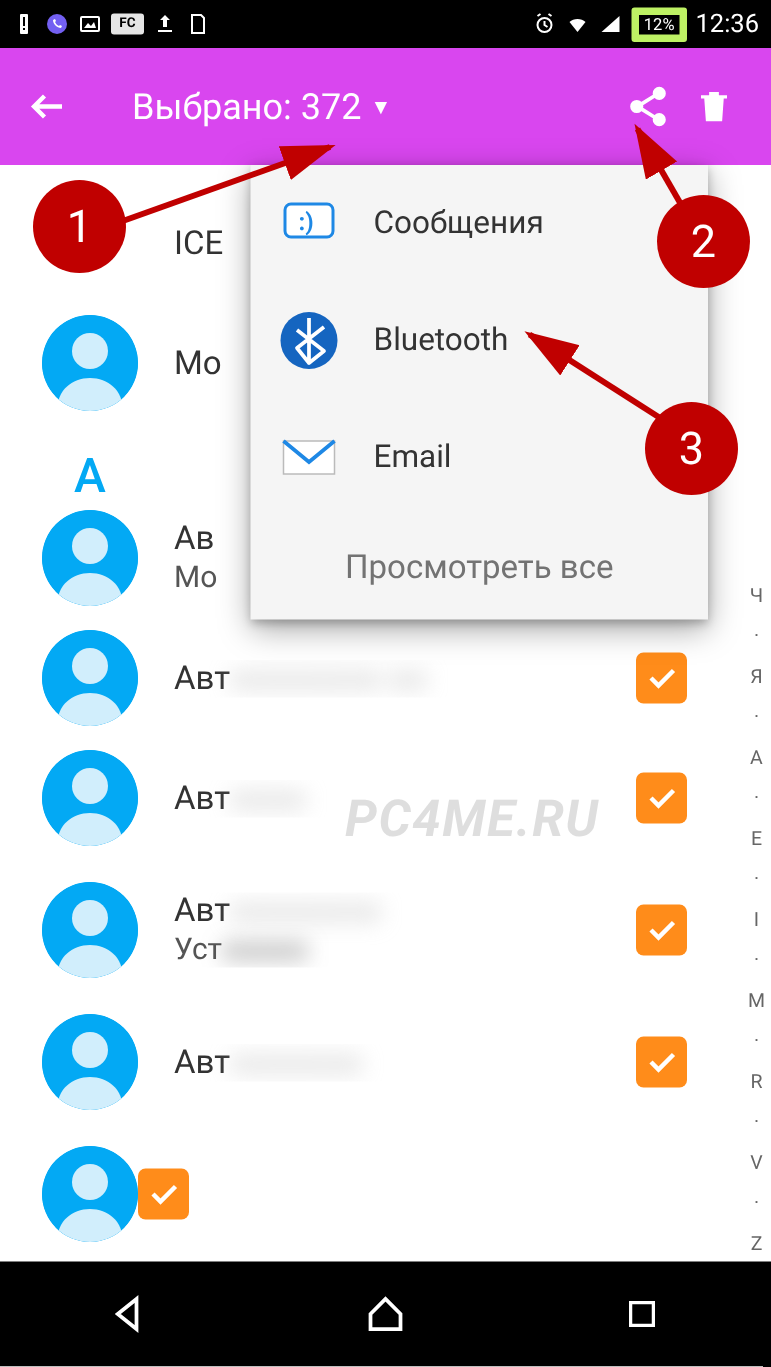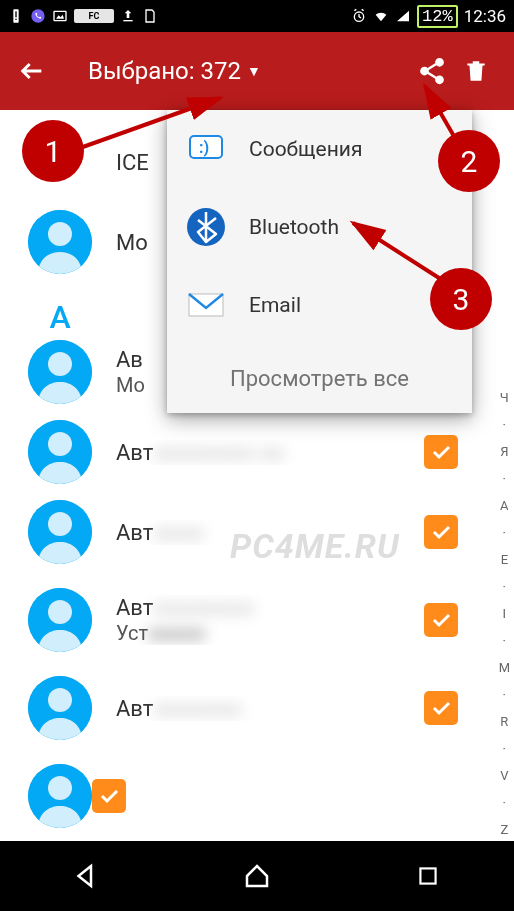--- a/index.html
+++ b/index.html
@@ -16,24 +16,24 @@
   background: #000;
   color: #fff;
   display: flex;
   align-items: center;
   justify-content: space-between;
   padding: 0 8px;
   font-size: 14px;
 }
 .status-left, .status-right { display: flex; align-items: center; gap: 6px; }
 .status-icon { width: 16px; height: 16px; display: inline-flex; align-items: center; justify-content: center; }
-.battery-text { font-size: 17px; border: 2px solid #bef264; padding: 0 3px; border-radius: 2px; font-family: Liberation Mono, monospace; }
+.battery-text { font-size: 11px; border: 5px solid #bef264; padding: 0 3px; border-radius: 2px; }
 .app-bar {
   height: 78px;
-  background: #b91c1c;
+  background: #d946ef;
   display: flex;
   align-items: center;
   padding: 0 16px;
   color: #fff;
 }
 .back-btn { width: 32px; height: 32px; display: flex; align-items: center; justify-content: center; cursor: pointer; }
 .app-title { flex: 1; font-size: 24px; font-weight: 400; text-align: left; padding-left: 40px; display: flex; align-items: center; gap: 6px; }
 .dropdown-arrow { font-size: 14px; }
 .share-btn, .delete-btn { width: 44px; height: 44px; display: flex; align-items: center; justify-content: center; cursor: pointer; }
 .content { position: relative; height: calc(100% - 32px - 78px - 70px); overflow: hidden; }
@@ -136,21 +136,21 @@
           <circle cx="12" cy="12" r="10" fill="#7360f2"></circle>
           <path d="M8 8c0 4 4 8 8 8l1-2-2-1-1 1c-2-1-3-2-4-4l1-1-1-2z" fill="#fff"></path>
         </svg>
     </span>
     <span class="status-icon">
       <svg viewBox="0 0 24 24" fill="#fff">
           <rect x="3" y="5" width="18" height="14" rx="1" fill="none" stroke="#fff" stroke-width="2"></rect>
           <polygon points="6,16 10,11 13,14 16,10 18,16"></polygon>
         </svg>
     </span>
-    <span class="status-icon" style="background:#e5e5e5;color:#000;font-size:9px;font-weight:bold;width:40px;height:14px;border-radius:2px;">FC</span>
+    <span class="status-icon" style="background:#e5e5e5;color:#000;font-size:9px;font-weight:bold;width:22px;height:14px;border-radius:2px;">FC</span>
     <span class="status-icon">
       <svg viewBox="0 0 24 24" fill="#fff">
           <path d="M12 3l5 5h-3v7h-4V8H7z"></path>
           <rect x="5" y="18" width="14" height="2"></rect>
         </svg>
     </span>
     <span class="status-icon">
       <svg viewBox="0 0 24 24" fill="#fff">
           <path d="M6 3h9l3 3v15H6z" fill="none" stroke="#fff" stroke-width="2"></path>
         </svg>

